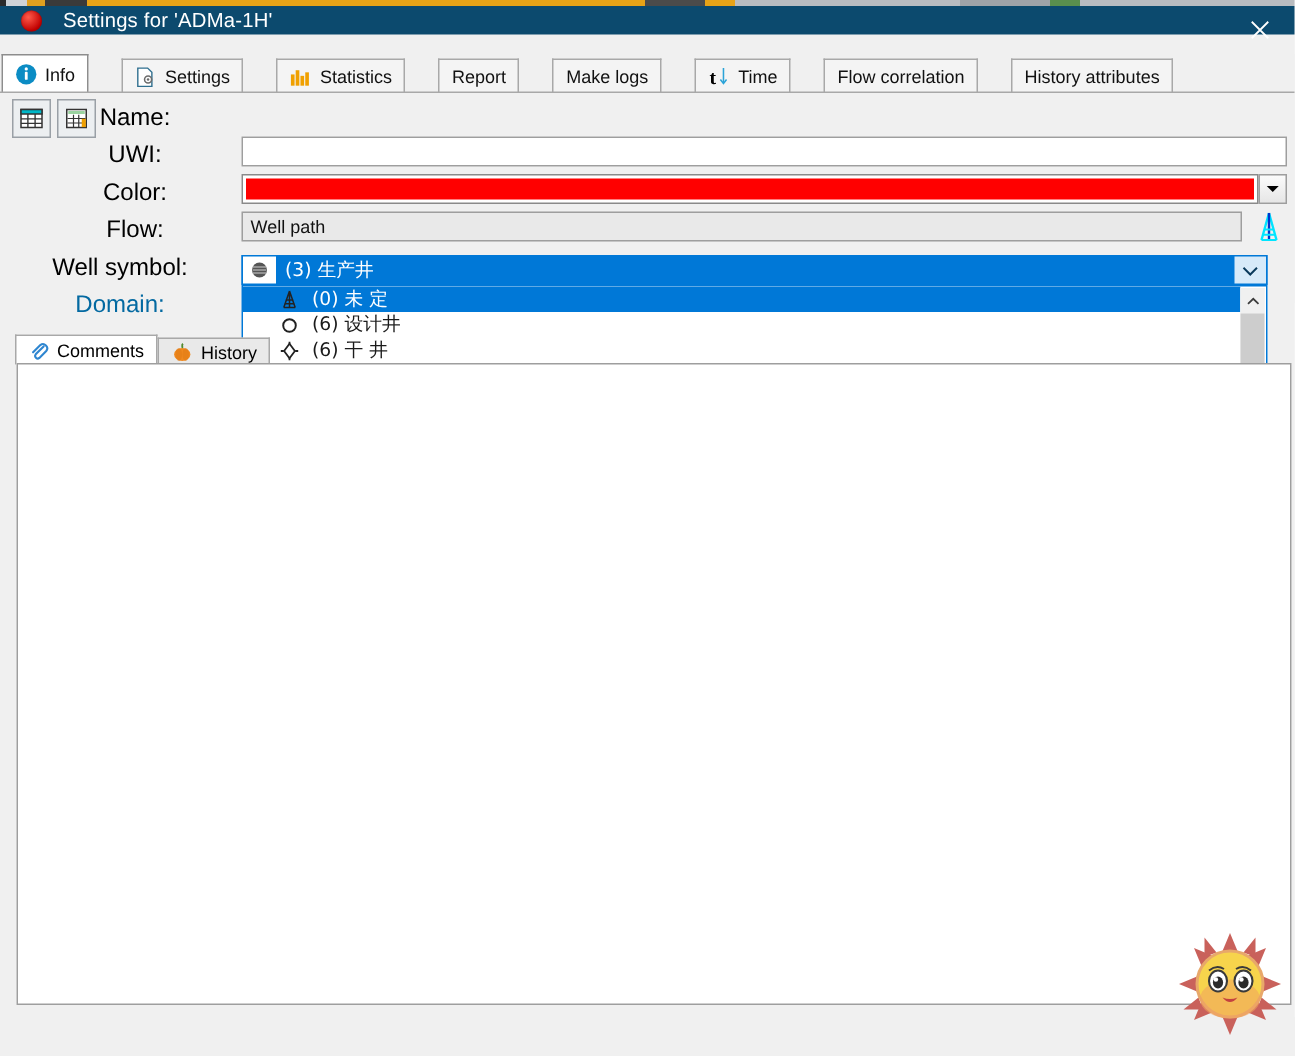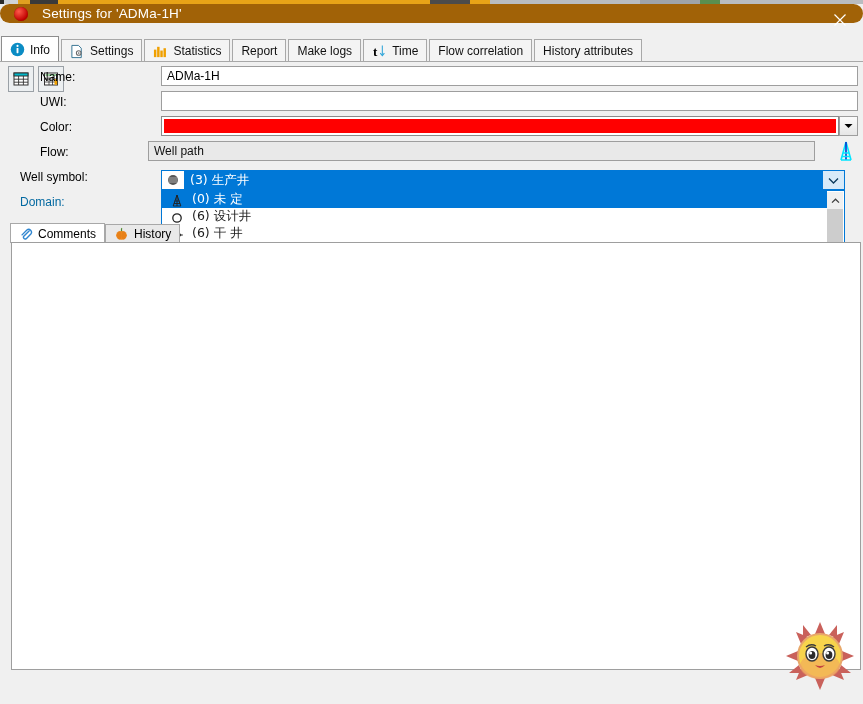--- a/index.html
+++ b/index.html
@@ -9,49 +9,49 @@
     font-size:12px;color:#000;background:#f0f0f0;
   }
   .app{position:relative;width:863px;height:704px;background:#f0f0f0;}
 
   
   .desktop-strip{position:absolute;left:0;top:0;width:863px;height:4px;
      background:linear-gradient(90deg,#2b2b2b 0 4px,#cfd3d8 4px 18px,#e0a020 18px 30px,#3a3a3a 30px 58px,#e8a317 58px 430px,#4b4b4b 430px 470px,#e8a317 470px 490px,#b9bcc0 490px 640px,#9fa3a8 640px 700px,#5a8f4e 700px 720px,#b9bcc0 720px 863px);}
 
   
   .titlebar{position:absolute;left:0;top:4px;width:863px;height:19px;
-     background:#a16207;display:flex;align-items:center;border-radius:15px;}
+     background:#0c4a6e;display:flex;align-items:center;}
   .title-icon{width:14px;height:14px;border-radius:50%;
      background:radial-gradient(circle at 35% 32%,#ff5a4a,#c00000 70%);
      margin-left:14px;flex:0 0 auto;box-shadow:inset 0 0 1px #800;}
   .title-text{margin-left:14px;color:#ffffff;font-size:13.5px;letter-spacing:.15px;
      white-space:nowrap;}
   .title-close{position:absolute;right:0;top:0;width:46px;height:32px;
      display:flex;align-items:center;justify-content:center;color:#fff;}
   .title-close svg{display:block;}
 
   
   .tabstrip{position:absolute;left:0;top:36px;width:863px;height:26px;
-     background:#f0f0f0;display:flex;align-items:flex-end;}
+     background:#f0f0f0;display:flex;align-items:flex-end;gap:20px;}
   .tab{height:23px;box-sizing:border-box;display:flex;align-items:center;
      padding:0 8px;margin-right:2px;background:#f4f4f4;border:1px solid #a8a8a8;
      border-bottom:none;font-size:12px;color:#111;white-space:nowrap;gap:5px;}
   .tab.first{margin-left:1px;}
   .tab.active{height:26px;background:#ffffff;border-color:#8d8d8d;}
   .tab .lbl{line-height:1;}
   .tabline{position:absolute;left:0;top:61px;width:863px;height:1px;background:#a8a8a8;}
 
   .ic{display:inline-block;flex:0 0 auto;}
   .ic svg{display:block;}
 
   
   .form{position:absolute;left:0;top:62px;width:863px;height:140px;background:#f0f0f0;}
   .toolbtn{position:absolute;width:24px;height:24px;background:#eceff1;
      border:1px solid #9aa0a6;display:flex;align-items:center;justify-content:center;}
-  .row-label{position:absolute;text-align:left;font-size:12px;color:#000;}
+  .row-label{position:absolute;text-align:center;font-size:16px;color:#000;}
   .row-label.dim{color:#0369a1;}
   .fieldbox{position:absolute;box-sizing:border-box;border:1px solid #9e9e9e;
      background:#ffffff;display:flex;align-items:center;padding-left:5px;font-size:12px;}
   .fieldbox.readonly{background:#e9e9e9;color:#111;}
   .colorbox{position:absolute;box-sizing:border-box;border:1px solid #8a8a8a;
      background:#fff;padding:2px;}
   .colorbox .swatch{width:100%;height:100%;background:#ff0000;}
   .dropbtn{position:absolute;box-sizing:border-box;width:19px;
      background:linear-gradient(#fbfbfb,#e6e6e6);border:1px solid #9e9e9e;
      display:flex;align-items:center;justify-content:center;}
@@ -64,34 +64,34 @@
      background:#ffffff;height:18px;margin-left:0;}
   .combo .txt{color:#ffffff;font-size:12.5px;margin-left:6px;white-space:nowrap;
      font-family:"DejaVu Sans","Liberation Sans",sans-serif;}
   .combo .arrow{position:absolute;right:0;top:0;width:21px;height:18px;
      background:#d7eaf9;display:flex;align-items:center;justify-content:center;}
 
   
   .droplist{position:absolute;left:161px;top:190px;width:684px;height:480px;
      box-sizing:border-box;border:1px solid #0078d7;background:#ffffff;overflow:hidden;}
   .dl-inner{position:absolute;left:0;top:0;right:17px;bottom:0;overflow:hidden;}
-  .opt{height:17px;display:flex;align-items:flex-end;padding-left:4px;font-size:12.5px;
+  .opt{height:17px;display:flex;align-items:center;padding-left:20px;font-size:12.5px;
      color:#1b1b1b;font-family:"DejaVu Sans","Liberation Sans",sans-serif;white-space:nowrap;}
   .opt.sel{background:#0078d7;color:#ffffff;}
   .opt .sym{width:22px;flex:0 0 auto;display:flex;align-items:center;justify-content:center;}
   .opt .txt{margin-left:4px;}
 
   
   .vscroll{position:absolute;right:1px;top:1px;width:16px;bottom:1px;background:#f0f0f0;}
   .vs-up{width:16px;height:17px;background:#f0f0f0;display:flex;align-items:center;justify-content:center;}
   .vs-thumb{position:absolute;left:0;top:17px;width:16px;height:270px;background:#cdcdcd;}
   .vs-track{position:absolute;left:0;top:287px;width:16px;bottom:0;background:#f0f0f0;}
 
   
-  .subtabs{position:absolute;left:10px;top:223px;height:20px;display:flex;align-items:center;}
+  .subtabs{position:absolute;left:10px;top:223px;height:20px;display:flex;align-items:flex-end;}
   .subtab{height:18px;box-sizing:border-box;display:flex;align-items:center;gap:5px;
      padding:0 8px;background:#e9e9e9;border:1px solid #a8a8a8;border-bottom:none;font-size:12px;}
   .subtab.active{height:20px;background:#ffffff;}
   .commentbox{position:absolute;left:11px;top:242px;width:850px;height:428px;
      box-sizing:border-box;border:1px solid #9e9e9e;background:#ffffff;}
 
   .sun{position:absolute;left:786px;top:622px;width:68px;height:68px;}
   .sun svg{display:block;}
 </style>
 </head>
@@ -194,39 +194,38 @@
         <svg width="16" height="16" viewBox="0 0 16 16">
             <rect x="1.5" y="2" width="13" height="12" fill="#fff" stroke="#333" stroke-width="1"></rect>
             <rect x="2.5" y="3" width="11" height="2" fill="#9ad3a0"></rect>
             <path d="M6 5.5v8.5M9.5 5.5v8.5M2 8h12M2 11h12" stroke="#333" stroke-width="0.8"></path>
             <rect x="11.5" y="8.2" width="2.7" height="5.5" fill="#f0a000"></rect>
           </svg>
       </span>
     </div>
 
     <div class="row-label" style="left:40px;top:8px;width:100px;">Name:</div>
-    <div class="fieldbox" style="left:161px;top:4px;width:697px;height:20px;">ADMa-1H</div>
 
     <div class="row-label" style="left:40px;top:33px;width:100px;">UWI:</div>
     <div class="fieldbox" style="left:161px;top:29px;width:697px;height:20px;"></div>
 
     <div class="row-label" style="left:40px;top:58px;width:100px;">Color:</div>
     <div class="colorbox" style="left:161px;top:54px;width:678px;height:20px;">
       <div class="swatch" style="background: rgb(255, 0, 0);"></div>
     </div>
     <div class="dropbtn" style="left:839px;top:54px;height:20px;">
       <span class="ic">
         <svg width="9" height="6" viewBox="0 0 9 6">
             <path d="M0.5 1 L4.5 5 L8.5 1z" fill="#000"></path>
           </svg>
       </span>
     </div>
 
     <div class="row-label" style="left:40px;top:83px;width:100px;">Flow:</div>
-    <div class="fieldbox readonly" style="left:148px;top:79px;width:667px;height:20px;">Well path</div>
+    <div class="fieldbox readonly" style="left:161px;top:79px;width:667px;height:20px;">Well path</div>
     <div style="position:absolute;left:833px;top:79px;width:26px;height:22px;display:flex;align-items:center;justify-content:center;">
       <svg width="20" height="22" viewBox="0 0 20 22">
           <path d="M10 1 L15 19 M10 1 L5 19" stroke="#00e5ff" stroke-width="1.6" fill="none"></path>
           <path d="M10 1 L10 19" stroke="#0033cc" stroke-width="1.6"></path>
           <path d="M7.2 12h5.6M6.2 15.5h7.6M5 19h10" stroke="#00e5ff" stroke-width="1.3"></path>
         </svg>
     </div>
 
     <div class="row-label" style="left:20px;top:108px;width:120px;">Well symbol:</div>
     <div class="row-label dim" style="left:20px;top:133px;width:120px;">Domain:</div>

